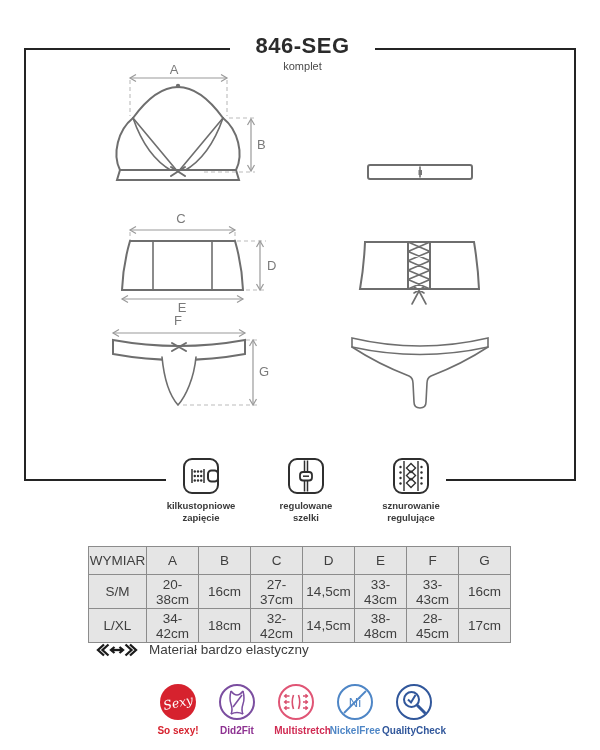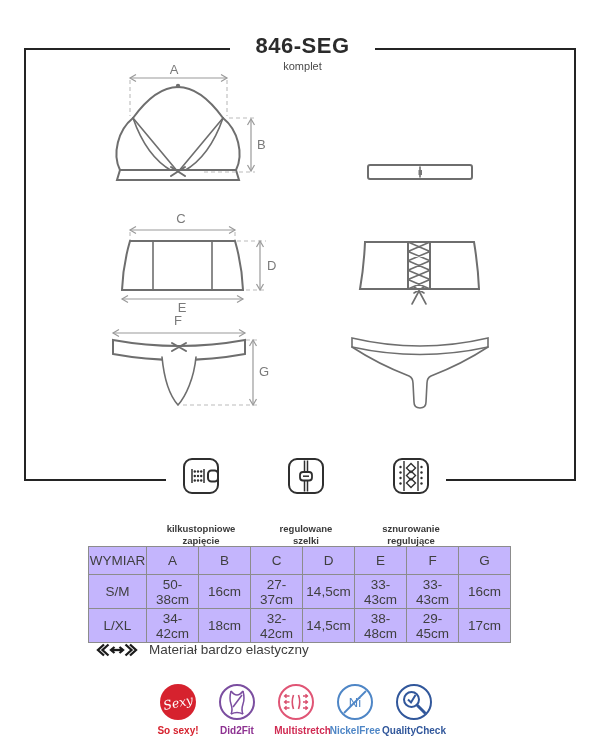--- a/index.html
+++ b/index.html
@@ -9,24 +9,24 @@
   .title{font-size:22px;font-weight:bold;color:#2b2b2b;letter-spacing:.5px;}
   .subtitle{font-size:11px;color:#4a4a4a;margin-top:1px;}
   svg.diagram{position:absolute;z-index:2;}
   svg .dimline{stroke:#9a9a9a;stroke-width:1.2;fill:none;}
   svg .dimhead{stroke:#9a9a9a;stroke-width:1.2;fill:none;}
   svg .dash{stroke:#bcbcbc;stroke-width:1.1;fill:none;stroke-dasharray:4 3;}
   svg .g2{stroke:#6e6e6e;stroke-width:2;fill:none;stroke-linecap:round;}
   svg .g1{stroke:#6e6e6e;stroke-width:1.6;fill:none;stroke-linecap:round;}
   svg text.dim{font-family:"Liberation Sans",sans-serif;font-size:13px;fill:#7a7a7a;}
   .features{position:absolute;left:166px;top:455px;width:280px;display:flex;justify-content:space-between;background:#fff;z-index:2;padding:2px 0 6px 0;}
-  .feature{width:70px;display:flex;flex-direction:column;align-items:center;gap:23px;}
+  .feature{width:70px;display:flex;flex-direction:column;align-items:center;}
   .ficon{stroke:#2f2f2f;fill:none;}
   .feature-label{font-size:9.5px;font-weight:600;color:#3a3a3a;text-align:center;line-height:1.3;margin-top:5px;}
-  .size-table{position:absolute;left:88px;top:546px;border-collapse:collapse;table-layout:fixed;z-index:2;background:#c4b5fd;}
+  .size-table{position:absolute;left:88px;top:546px;border-collapse:collapse;table-layout:fixed;z-index:2;background:#e5e5e5;}
   .size-table th,.size-table td{border:1px solid #8c8c8c;font-weight:400;font-size:13.5px;color:#3f3f3f;text-align:center;padding:0;}
   .size-table thead th{height:27px;}
   .size-table tbody td{height:33px;}
   .note{position:absolute;left:94px;top:642px;display:flex;align-items:center;gap:9px;z-index:2;}
   .note-text{font-size:13.5px;color:#3d3d3d;}
   .stretch-ic{stroke:#1b1b1b;fill:none;stroke-width:2.3;}
   .badges{position:absolute;left:150px;top:684px;width:292px;display:flex;justify-content:space-between;z-index:2;}
   .badge{width:56px;display:flex;flex-direction:column;align-items:center;}
   .badge-circle{width:36px;height:36px;border-radius:50%;box-sizing:border-box;display:flex;align-items:center;justify-content:center;}
   .badge-label{font-size:10px;font-weight:700;margin-top:5px;white-space:nowrap;}
@@ -210,36 +210,36 @@
         <th>C</th>
         <th>D</th>
         <th>E</th>
         <th>F</th>
         <th>G</th>
       </tr>
     </thead>
     <tbody>
       <tr>
         <td>S/M</td>
-        <td>50-38cm</td>
+        <td>20-38cm</td>
         <td>16cm</td>
         <td>27-37cm</td>
         <td>14,5cm</td>
         <td>33-43cm</td>
         <td>33-43cm</td>
         <td>16cm</td>
       </tr>
       <tr>
         <td>L/XL</td>
         <td>34-42cm</td>
         <td>18cm</td>
         <td>32-42cm</td>
         <td>14,5cm</td>
         <td>38-48cm</td>
-        <td>29-45cm</td>
+        <td>28-45cm</td>
         <td>17cm</td>
       </tr>
     </tbody>
   </table>
 
   <div class="note">
     <svg class="stretch-ic" width="46" height="14" viewBox="0 0 46 14">
       <path d="M10,1.5 L4,7 L10,12.5"></path>
       <path d="M14.5,1.5 L8.5,7 L14.5,12.5"></path>
       <line x1="17" y1="7" x2="29" y2="7"></line>

